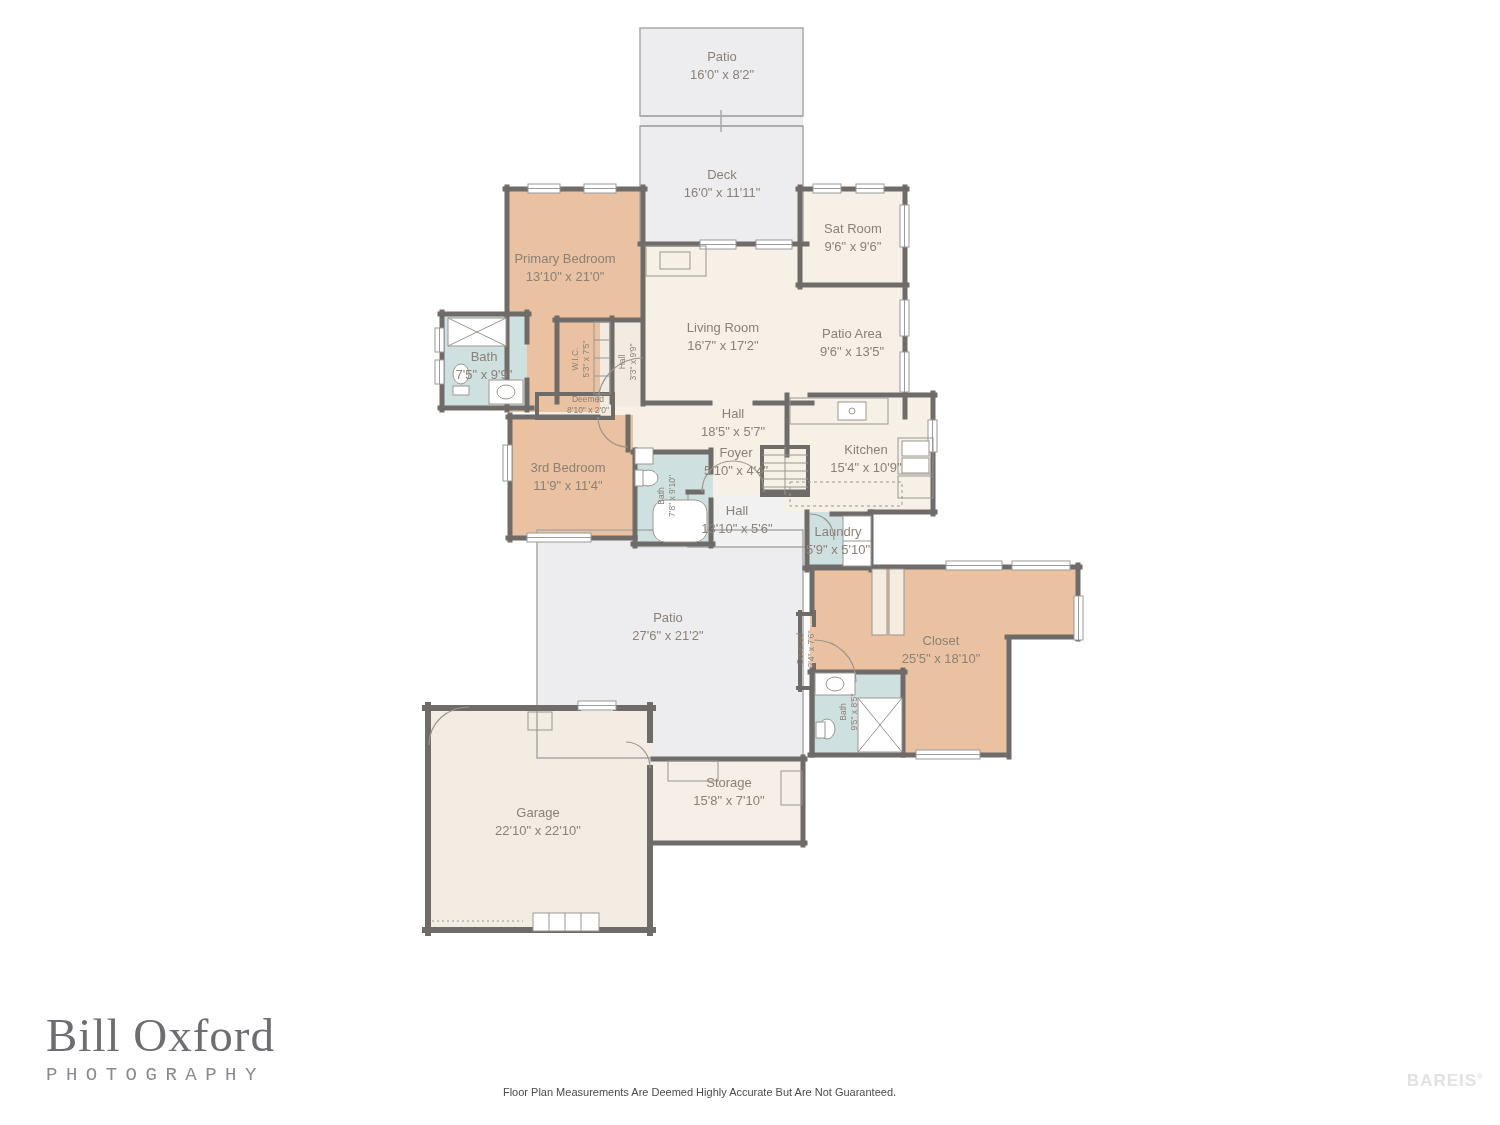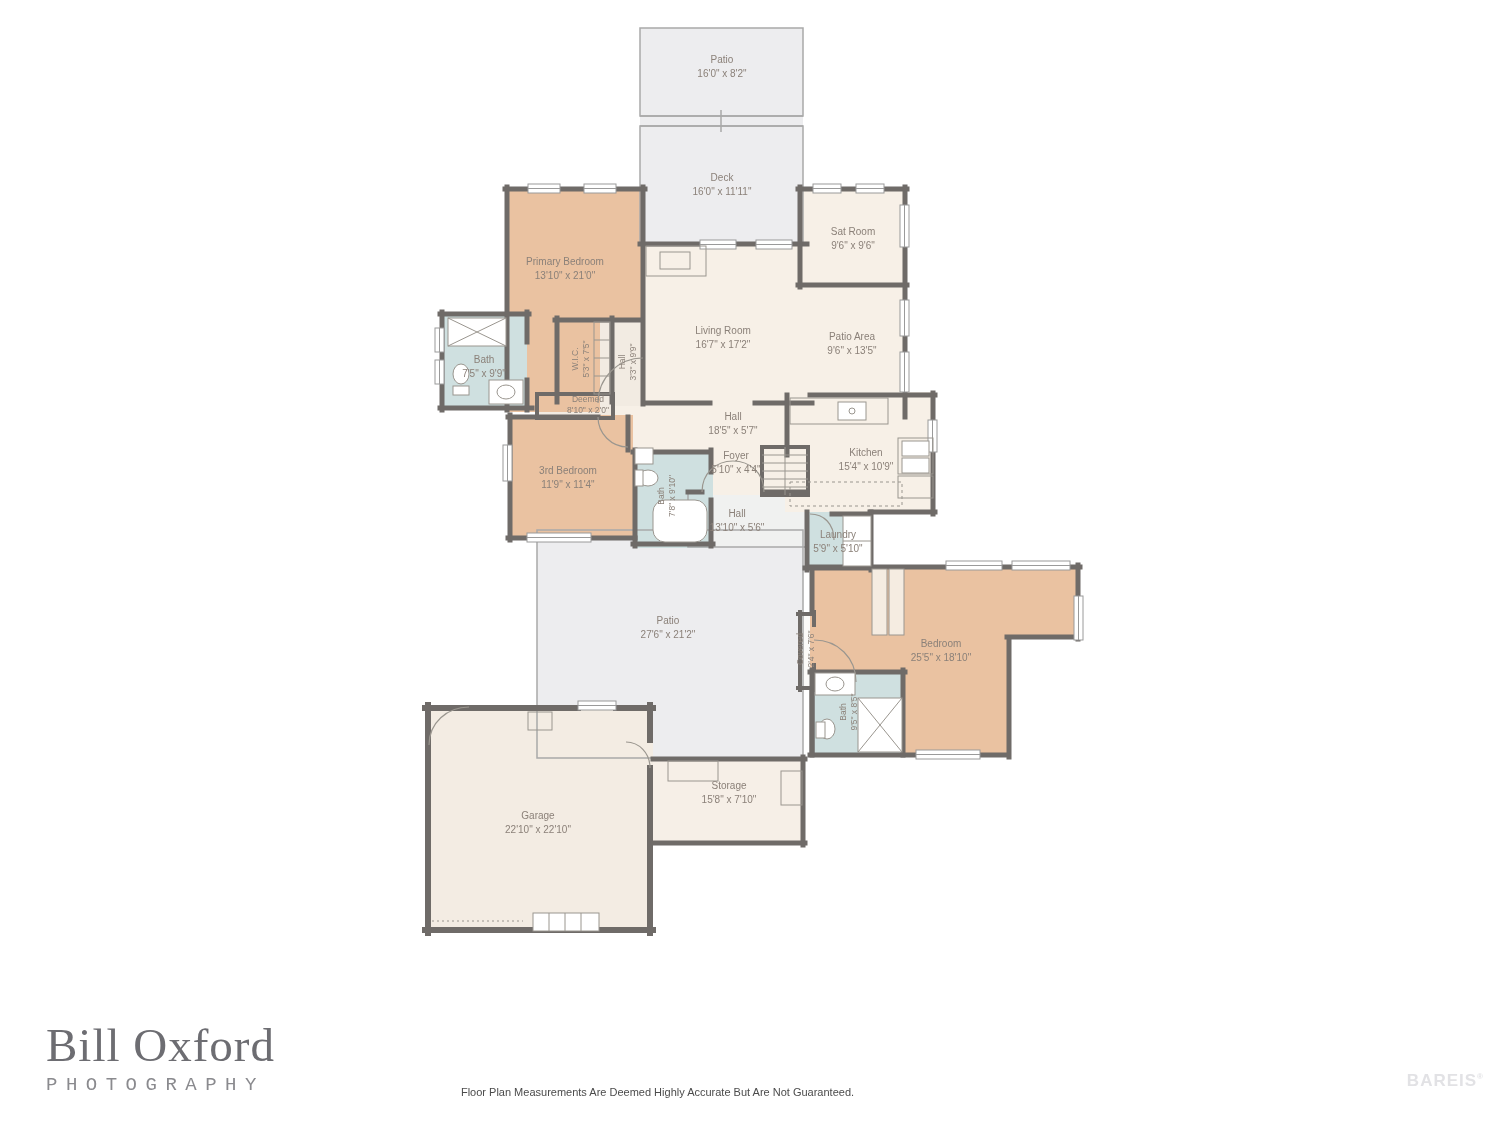--- a/index.html
+++ b/index.html
@@ -3,32 +3,32 @@
 <meta charset="utf-8">
 <style>
   html,body{margin:0;padding:0;}
   body{
     width:1500px;height:1125px;position:relative;overflow:hidden;
     background:#ffffff;font-family:"Liberation Sans",sans-serif;
   }
   #plan-svg{position:absolute;left:0;top:0;}
   .plan-label{
     position:absolute;transform:translate(-50%,-50%);
-    text-align:center;color:#8b8179;font-size:10px;line-height:1.35;
+    text-align:center;color:#8b8179;font-size:13px;line-height:1.35;
     white-space:nowrap;pointer-events:none;
   }
   .plan-label.v{transform:translate(-50%,-50%) rotate(-90deg);}
   .plan-label.sm{font-size:8.5px;line-height:1.25;}
   .plan-label .nm,.plan-label .dm{display:block;}
   #logo{position:absolute;left:46px;top:1008px;color:#6d6d72;}
-  #logo .l1{font-family:"Liberation Serif",serif;font-size:47px;letter-spacing:1px;margin-top:10px;}
+  #logo .l1{font-family:"Liberation Serif",serif;font-size:47px;letter-spacing:1px;}
   #logo .l2{font-family:Liberation Mono, monospace;font-size:19px;letter-spacing:8.5px;color:#8a8a8e;margin-top:2px;}
   #disclaimer{
     position:absolute;left:0;top:1086px;width:1315px;text-align:center;
-    font-size:11px;color:#4b4b4b;
+    font-size:11px;color:#4b4b4b;padding-left:42px;
   }
   #watermark{
     position:absolute;right:16px;top:1072px;text-align:right;
     color:#e2e2e5;font-weight:bold;line-height:1.0;
   }
   #watermark .w1{font-size:17px;letter-spacing:1px;}
   #watermark .wreg{font-size:8px;vertical-align:super;}
   #watermark .w2{font-size:15px;letter-spacing:1px;margin-top:48px;}
   #watermark .bar{display:inline-block;width:28px;height:9px;background:#ececee;margin-right:3px;}
 </style>
@@ -287,21 +287,21 @@
   </div>
 <div class="plan-label" style="left:668px;top:627px">
     <span class="nm">Patio</span>
     <span class="dm">27'6" x 21'2"</span>
   </div>
 <div class="plan-label v sm" style="left:806px;top:649px">
     <span class="nm">Covered</span>
     <span class="dm">2'4" x 7'6"</span>
   </div>
 <div class="plan-label" style="left:941px;top:650px">
-    <span class="nm">Bedroom</span>
+    <span class="nm">Closet</span>
     <span class="dm">25'5" x 18'10"</span>
   </div>
 <div class="plan-label v sm" style="left:849px;top:712px">
     <span class="nm">Bath</span>
     <span class="dm">9'5" x 8'5"</span>
   </div>
 <div class="plan-label" style="left:538px;top:822px">
     <span class="nm">Garage</span>
     <span class="dm">22'10" x 22'10"</span>
   </div>

